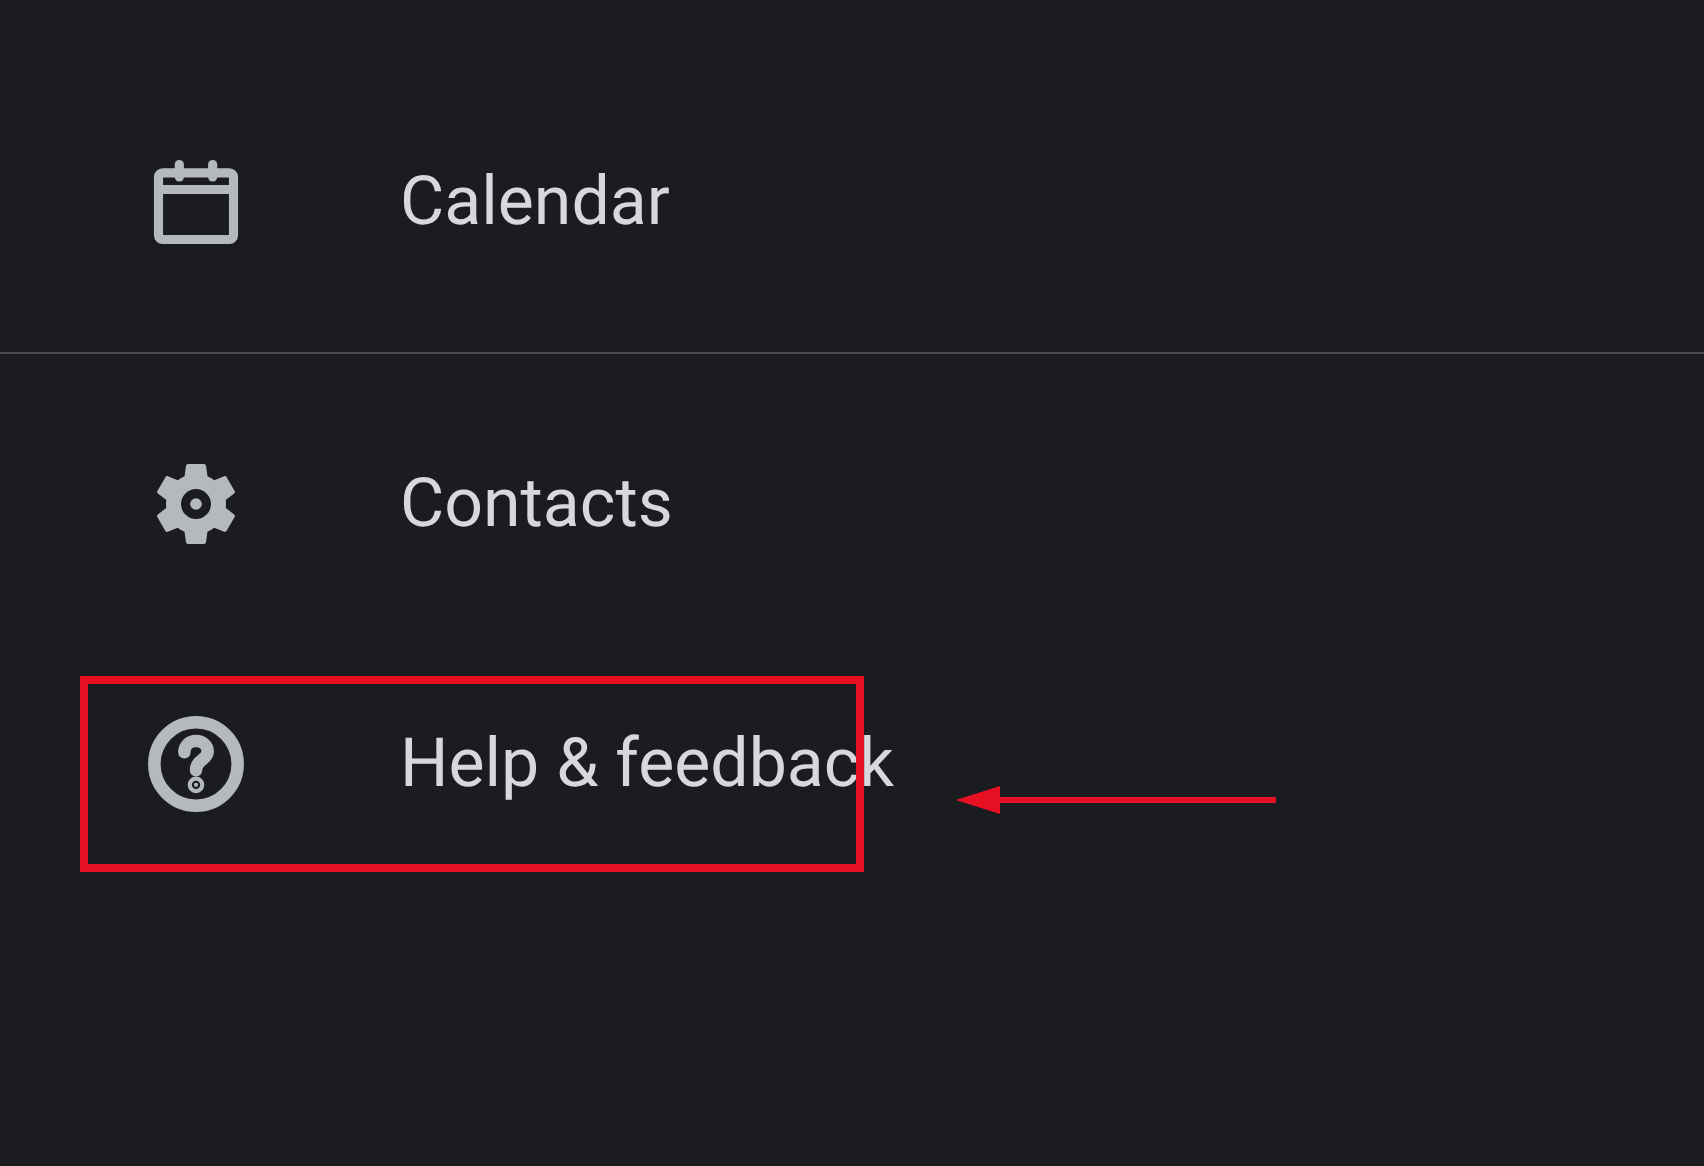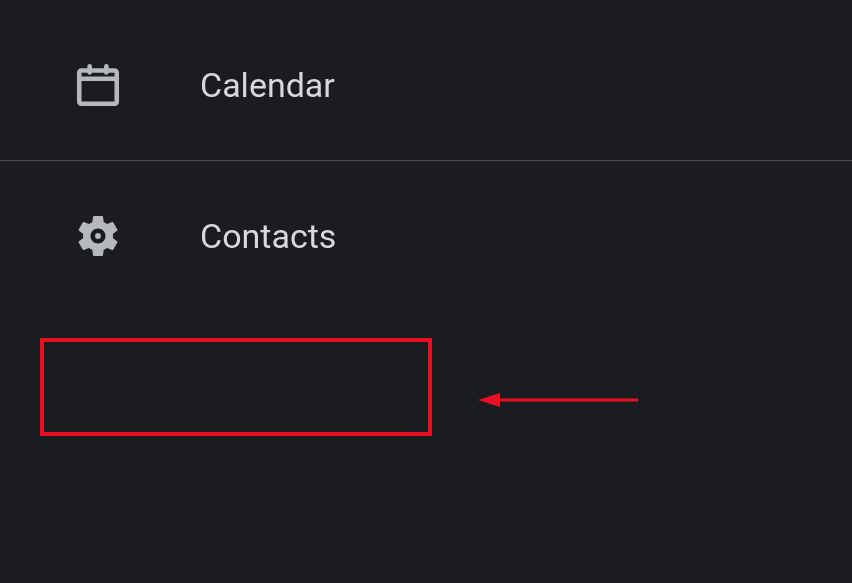--- a/index.html
+++ b/index.html
@@ -10,21 +10,21 @@
     body {
       width: 852px;
       height: 583px;
       background-color: #1a1c20;
       font-family: 'Roboto', 'Segoe UI', Arial, sans-serif;
       overflow: hidden;
       position: relative;
     }
     .menu {
       width: 100%;
-      padding-top: 20px;
+      padding-top: 36px;
     }
     .menu-item {
       display: flex;
       align-items: center;
       padding: 0 0 0 70px;
       height: 130px;
       cursor: pointer;
       position: relative;
     }
     .menu-item .icon-wrap {
@@ -104,20 +104,30 @@
     <span class="icon-wrap">
       <svg viewBox="0 0 24 24">
         <path fill="#b5b8bd" d="M19.14,12.94c0.04-0.3,0.06-0.61,0.06-0.94c0-0.32-0.02-0.64-0.07-0.94l2.03-1.58c0.18-0.14,0.23-0.41,0.12-0.61 l-1.92-3.32c-0.12-0.22-0.37-0.29-0.59-0.22l-2.39,0.96c-0.5-0.38-1.03-0.7-1.62-0.94L14.4,2.81c-0.04-0.24-0.24-0.41-0.48-0.41 h-3.84c-0.24,0-0.43,0.17-0.47,0.41L9.25,5.35C8.66,5.59,8.12,5.92,7.63,6.29L5.24,5.33c-0.22-0.08-0.47,0-0.59,0.22L2.74,8.87 C2.62,9.08,2.66,9.34,2.86,9.48l2.03,1.58C4.84,11.36,4.8,11.69,4.8,12s0.02,0.64,0.07,0.94l-2.03,1.58 c-0.18,0.14-0.23,0.41-0.12,0.61l1.92,3.32c0.12,0.22,0.37,0.29,0.59,0.22l2.39-0.96c0.5,0.38,1.03,0.7,1.62,0.94l0.36,2.54 c0.05,0.24,0.24,0.41,0.48,0.41h3.84c0.24,0,0.44-0.17,0.47-0.41l0.36-2.54c0.59-0.24,1.13-0.56,1.62-0.94l2.39,0.96 c0.22,0.08,0.47,0,0.59-0.22l1.92-3.32c0.12-0.22,0.07-0.47-0.12-0.61L19.14,12.94z M12,15.6c-1.98,0-3.6-1.62-3.6-3.6 s1.62-3.6,3.6-3.6s3.6,1.62,3.6,3.6S13.98,15.6,12,15.6z"></path>
         <circle cx="12" cy="12" r="2.5" fill="#1a1c20"></circle>
         <circle cx="12" cy="12" r="1.4" fill="#b5b8bd"></circle>
       </svg>
     </span>
     <span class="label">Contacts</span>
   </div>
 
+  <div class="menu-item help-icon">
+    <span class="icon-wrap">
+      <svg viewBox="0 0 24 24">
+        <circle cx="12" cy="12" r="10"></circle>
+        <path d="M9.2 9.2 C9.2 7.5 10.5 6.5 12 6.5 C13.5 6.5 14.8 7.5 14.8 9 C14.8 11 12 11 12 13.5" stroke-linecap="round"></path>
+        <circle cx="12" cy="17" r="0.5" fill="#b5b8bd" stroke="#b5b8bd"></circle>
+      </svg>
+    </span>
+    <span class="label">Help &amp; feedback</span>
+  </div>
 
 </div>
 
 <div class="highlight-box"></div>
 
 <div class="arrow">
   <svg width="170" height="20" viewBox="0 0 170 20">
     <line x1="20" y1="10" x2="160" y2="10" stroke="#e81123" stroke-width="3"></line>
     <polygon points="0,10 22,3 22,17" fill="#e81123"></polygon>
   </svg>

